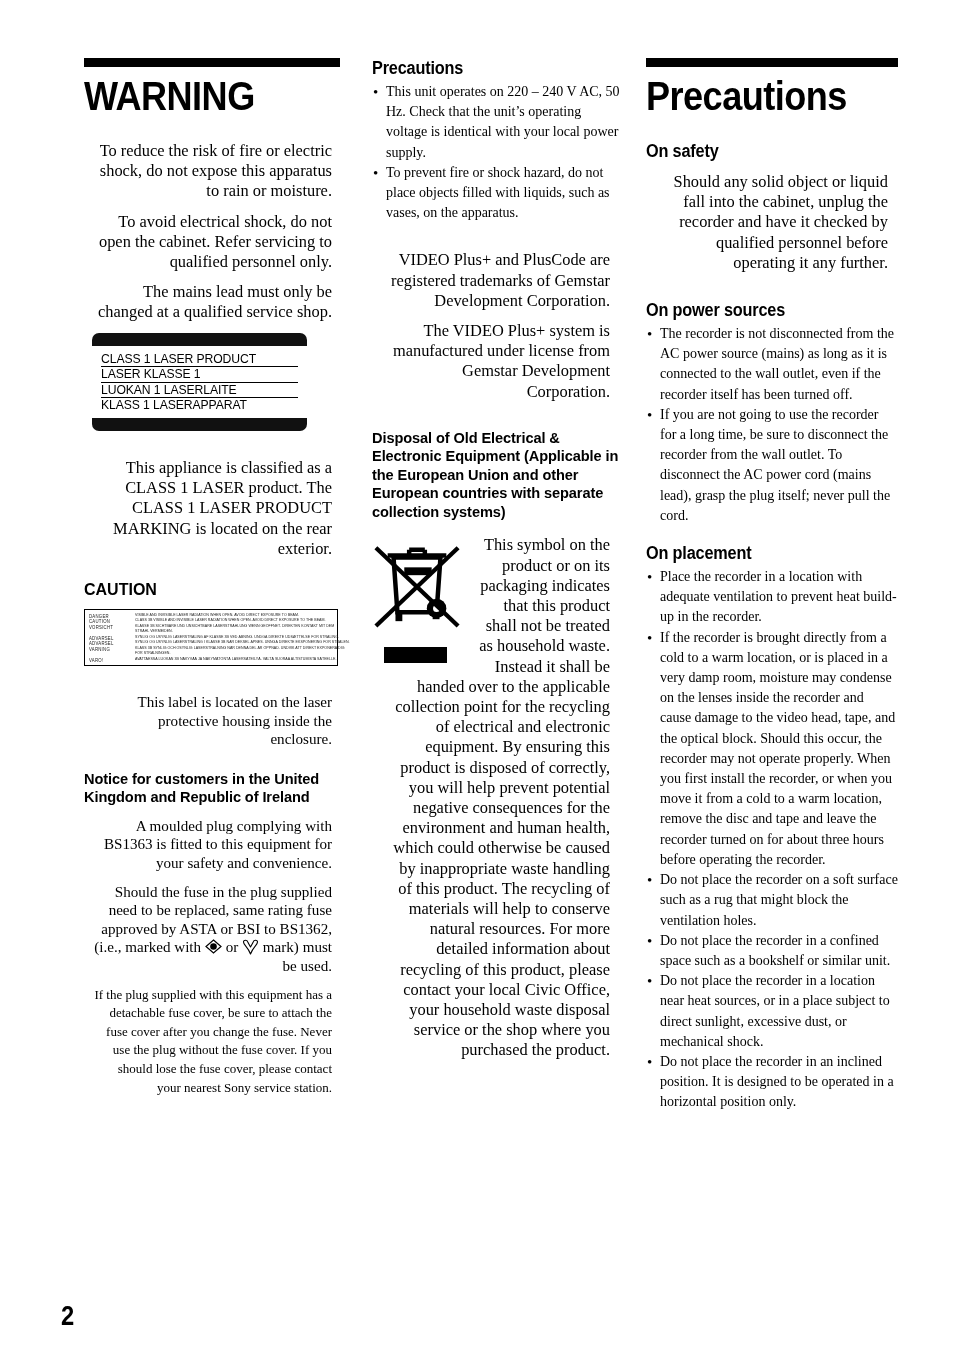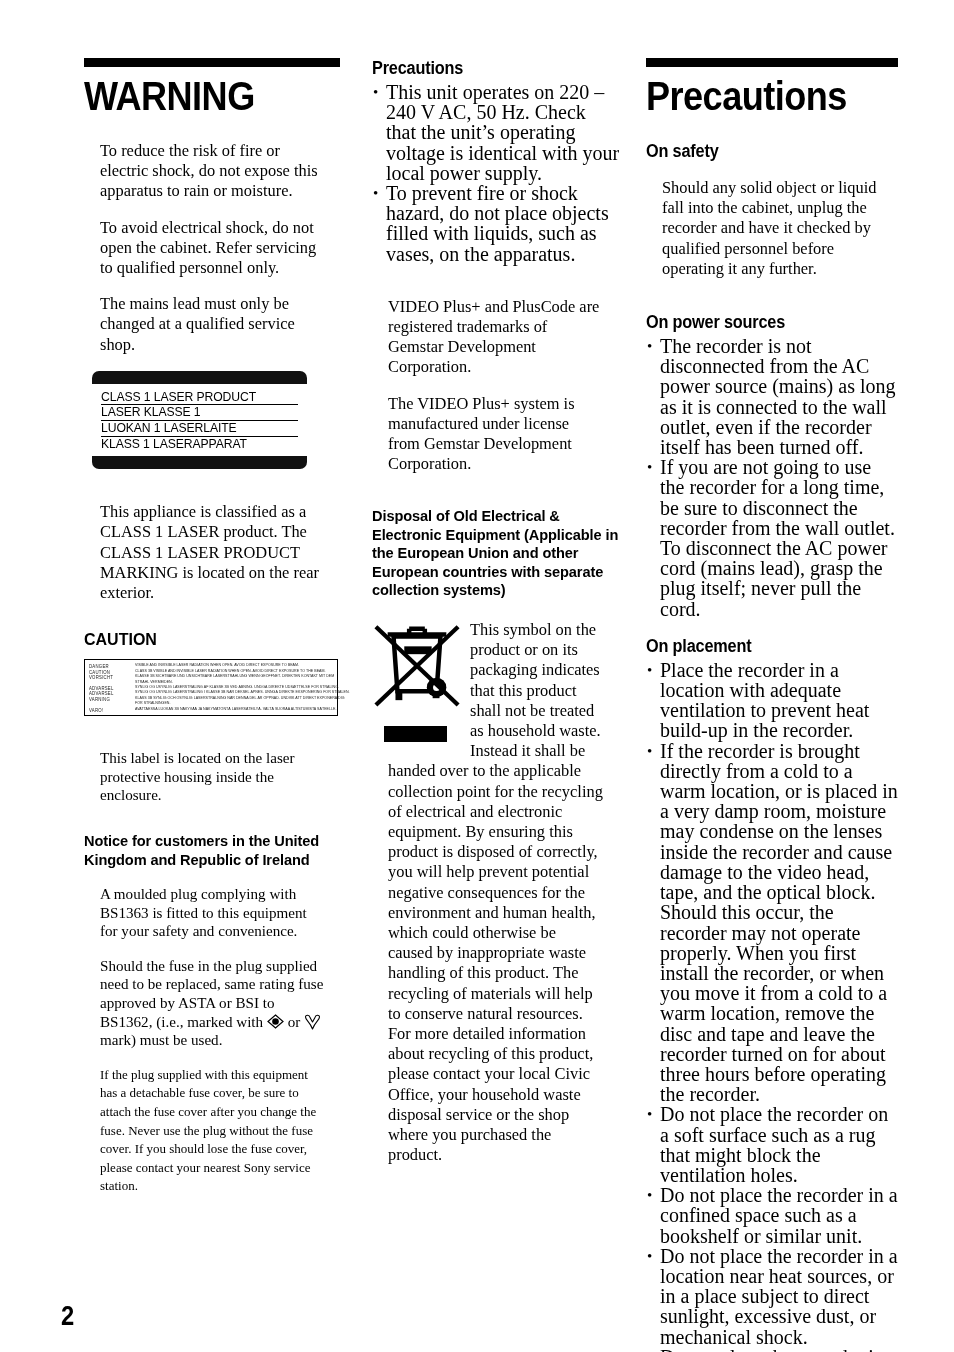--- a/index.html
+++ b/index.html
@@ -72,34 +72,34 @@
     font-family: "Liberation Sans", sans-serif;
     font-weight: 700;
     font-size: 16px;
     line-height: 20px;
     margin: 0 0 2px 0;
   }
 
   p.body {
     font-size: 16.4px;
     line-height: 20.2px;
-    margin: 16px;
-    text-align: left;
+    margin: 10px;
+    text-align: right;
   }
   p.body + p.body { margin-top: 0; }
   .gap { height: 17px; }
   .gap-sm { height: 11px; }
 
   ul.bullets {
     list-style: none;
     margin: 0;
     padding: 0;
   }
   ul.bullets > li {
-    font-size: 20px;
+    font-size: 14px;
     line-height: 20.2px;
     position: relative;
     padding-left: 14px;
     margin: 0 0 0 0;
   }
   ul.bullets > li::before {
     content: "\2022";
     position: absolute;
     left: 1px;
     top: 0;

